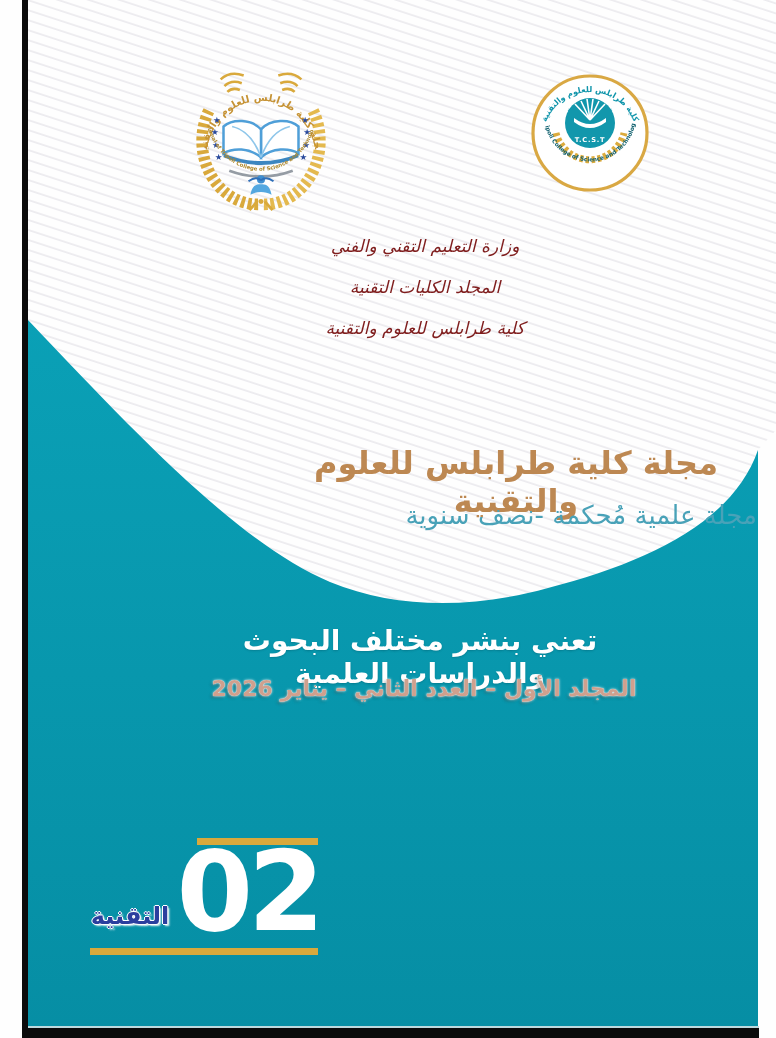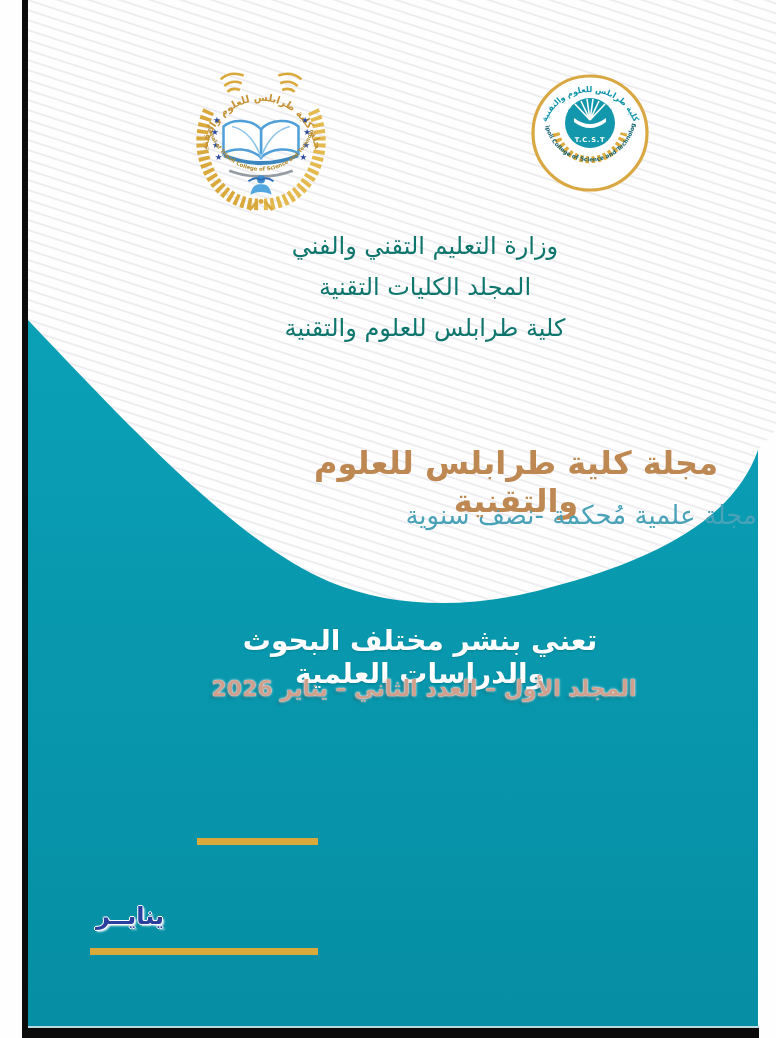--- a/index.html
+++ b/index.html
@@ -9,21 +9,21 @@
   }
   svg{display:block;}
   
   #bg{position:absolute;left:0;top:0;width:776px;height:1038px;}
   
   .frame-left{position:absolute;left:22px;top:0;width:6px;height:1038px;background:#0b0b0b;}
   .frame-bottom{position:absolute;left:22px;top:1028px;width:737px;height:10px;background:#0b0b0b;}
   .frame-bottom-highlight{position:absolute;left:28px;top:1026px;width:731px;height:2px;background:#bcd9de;}
   
   .inst{position:absolute;left:200px;top:226px;width:450px;text-align:center;direction:rtl;}
-  .inst div{font-size:24px;line-height:41px;color:#0f766e;font-weight:500;letter-spacing:0;}
+  .inst div{font-size:17px;line-height:41px;color:#7f1d1d;font-weight:500;letter-spacing:0;font-style:italic;}
   
   .jtitle{position:absolute;left:256px;top:444px;width:520px;text-align:center;direction:rtl;
           font-size:32px;font-weight:bold;color:#bd8852;}
   .jsub{position:absolute;left:237px;top:500px;width:520px;text-align:right;direction:rtl;
         font-size:26px;color:#49a2b8;}
   
   .scope{position:absolute;left:170px;top:624px;width:500px;text-align:center;direction:rtl;
          font-size:28px;font-weight:bold;color:#ffffff;text-shadow:0 1px 2px rgba(0,60,70,.25);}
   .volume{position:absolute;left:164px;top:676px;width:520px;text-align:center;direction:rtl;
           font-size:22px;font-weight:bold;color:#cfa08e;
@@ -162,16 +162,17 @@
     <div>كلية طرابلس للعلوم والتقنية</div>
   </div>
 
   <div class="jtitle">مجلة كلية طرابلس للعلوم والتقنية</div>
   <div class="jsub">مجلة علمية مُحكمة -نصف سنوية</div>
 
   <div class="scope">تعني بنشر مختلف البحوث والدراسات العلمية</div>
   <div class="volume">المجلد الأول – العدد الثاني – يناير 2026</div>
 
   <div class="bar bar-top"></div>
-  <div class="issue-month">ينايــر</div>
+  <div class="issue-number">02</div>
+  <div class="issue-month">التقنية</div>
   <div class="bar bar-bottom"></div>
 
 </div>
 
 </body></html>

